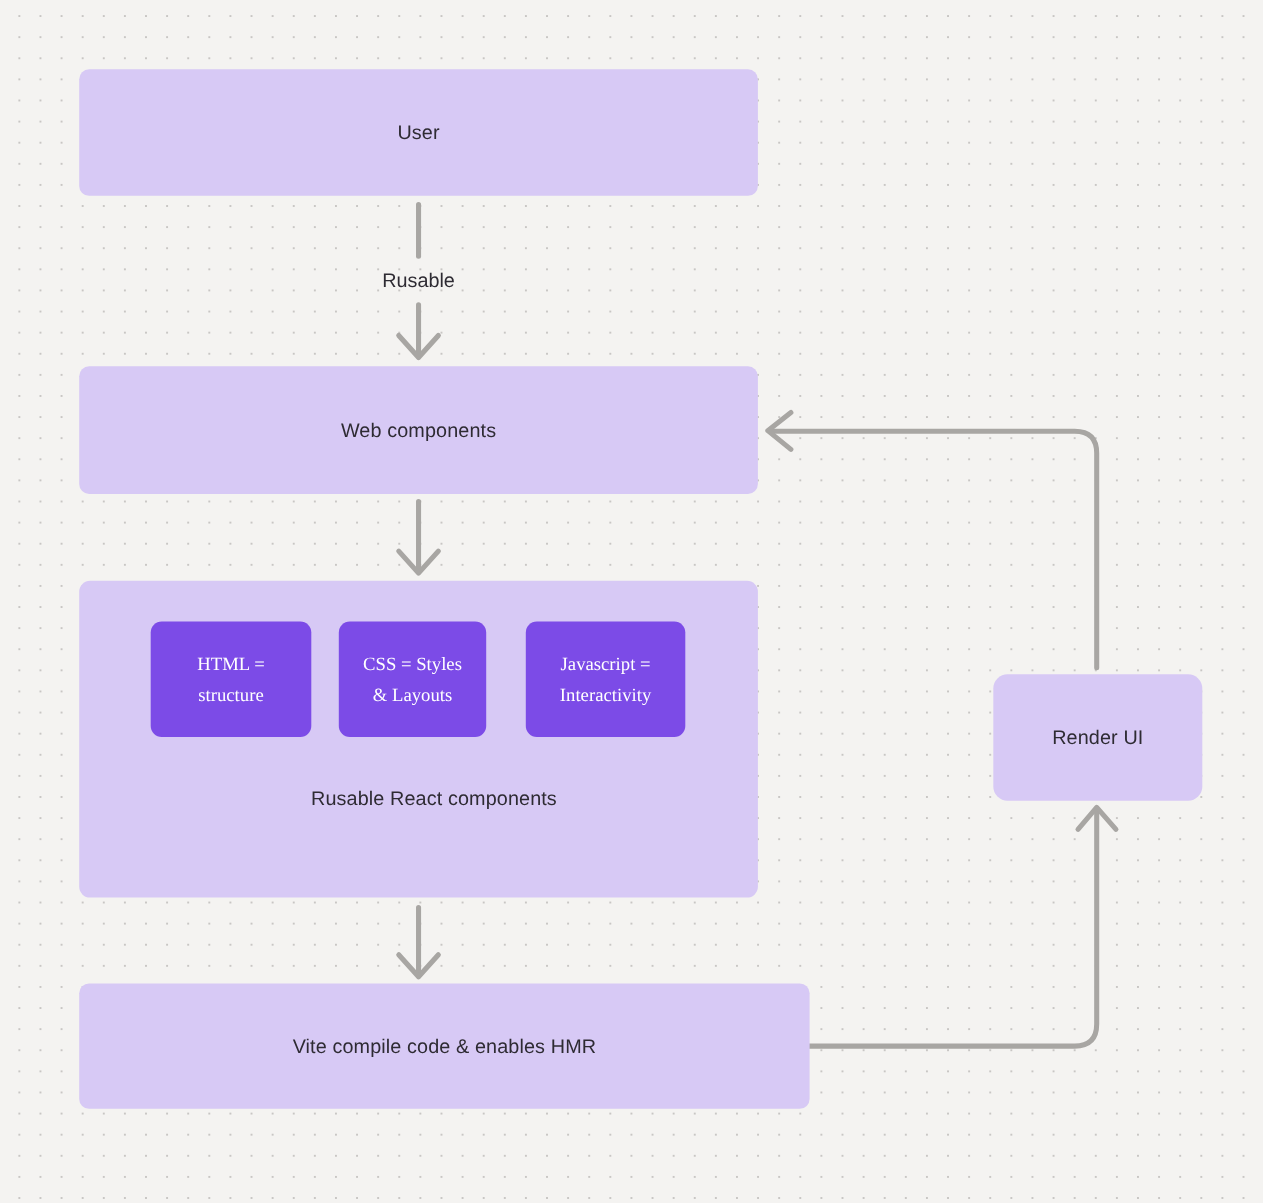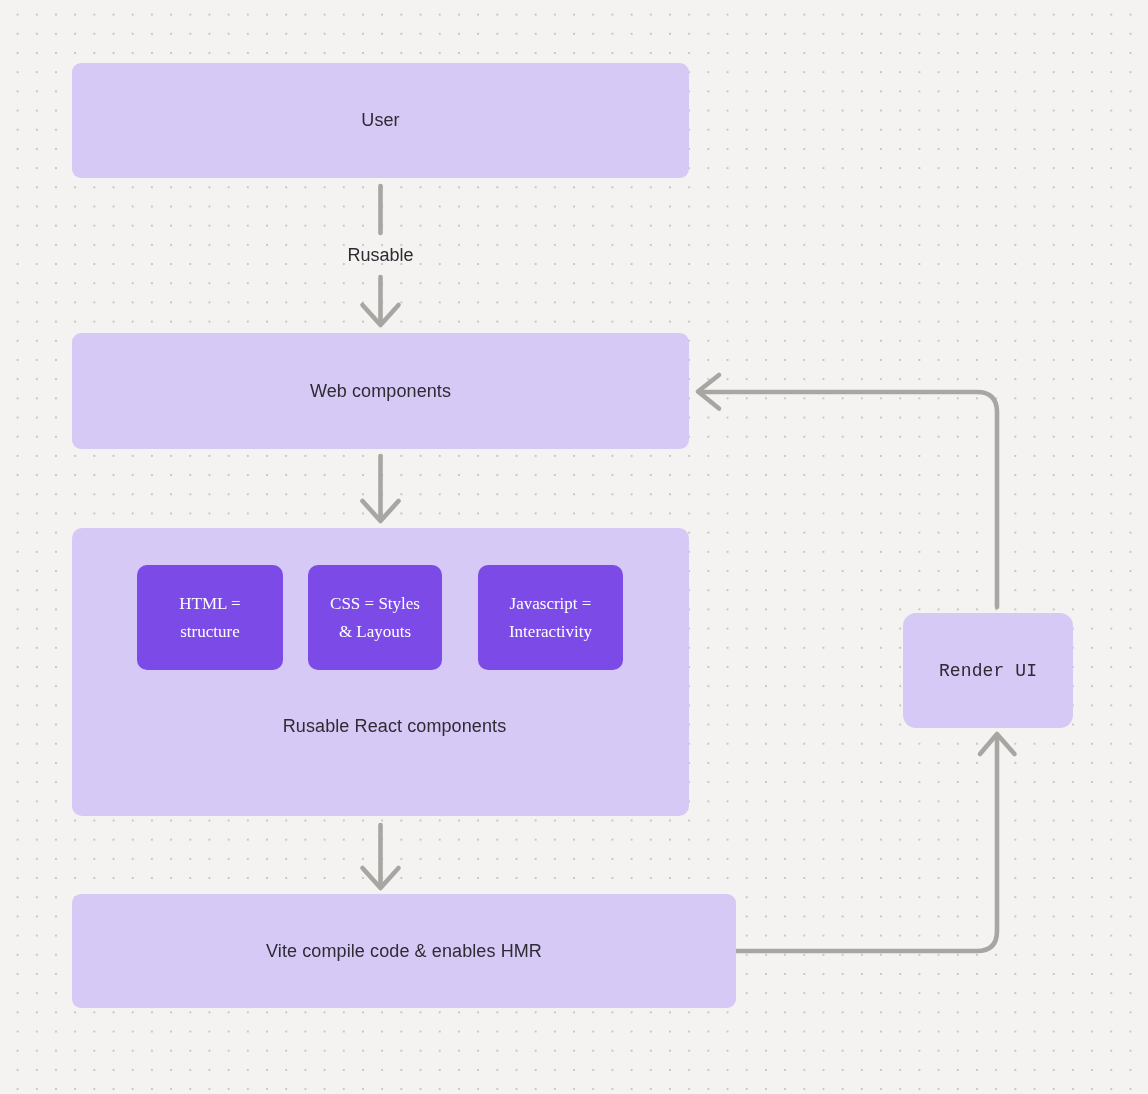--- a/index.html
+++ b/index.html
@@ -25,21 +25,21 @@
     stroke-linecap:round; stroke-linejoin:round;
   }
   .node{
     position:absolute; display:flex; align-items:center; justify-content:center;
     background:var(--node-fill); border-radius:9px;
     color:var(--text-dark); font-size:18px; letter-spacing:.1px;
   }
   .node-user{left:72px; top:63px; width:617px; height:115px;}
   .node-webapp{left:72px; top:333px; width:617px; height:116px;}
   .node-vite{left:72px; top:894px; width:664px; height:114px;}
-  .node-render{left:903px; top:613px; width:170px; height:115px; border-radius:13px;font-family:Liberation Mono, monospace;}
+  .node-render{left:903px; top:613px; width:190px; height:115px; border-radius:13px;}
   .group{
     position:absolute; left:72px; top:528px; width:617px; height:288px;
     background:var(--node-fill); border-radius:10px;
   }
   .chip{
     position:absolute; top:37px; width:146px; height:105px;
     display:flex; flex-direction:column; align-items:center; justify-content:center;
     background:var(--accent-fill); border-radius:10px;
     color:var(--text-light); font-size:17px; font-weight:500;
     line-height:28px; text-align:center;font-family:Liberation Serif, serif;

